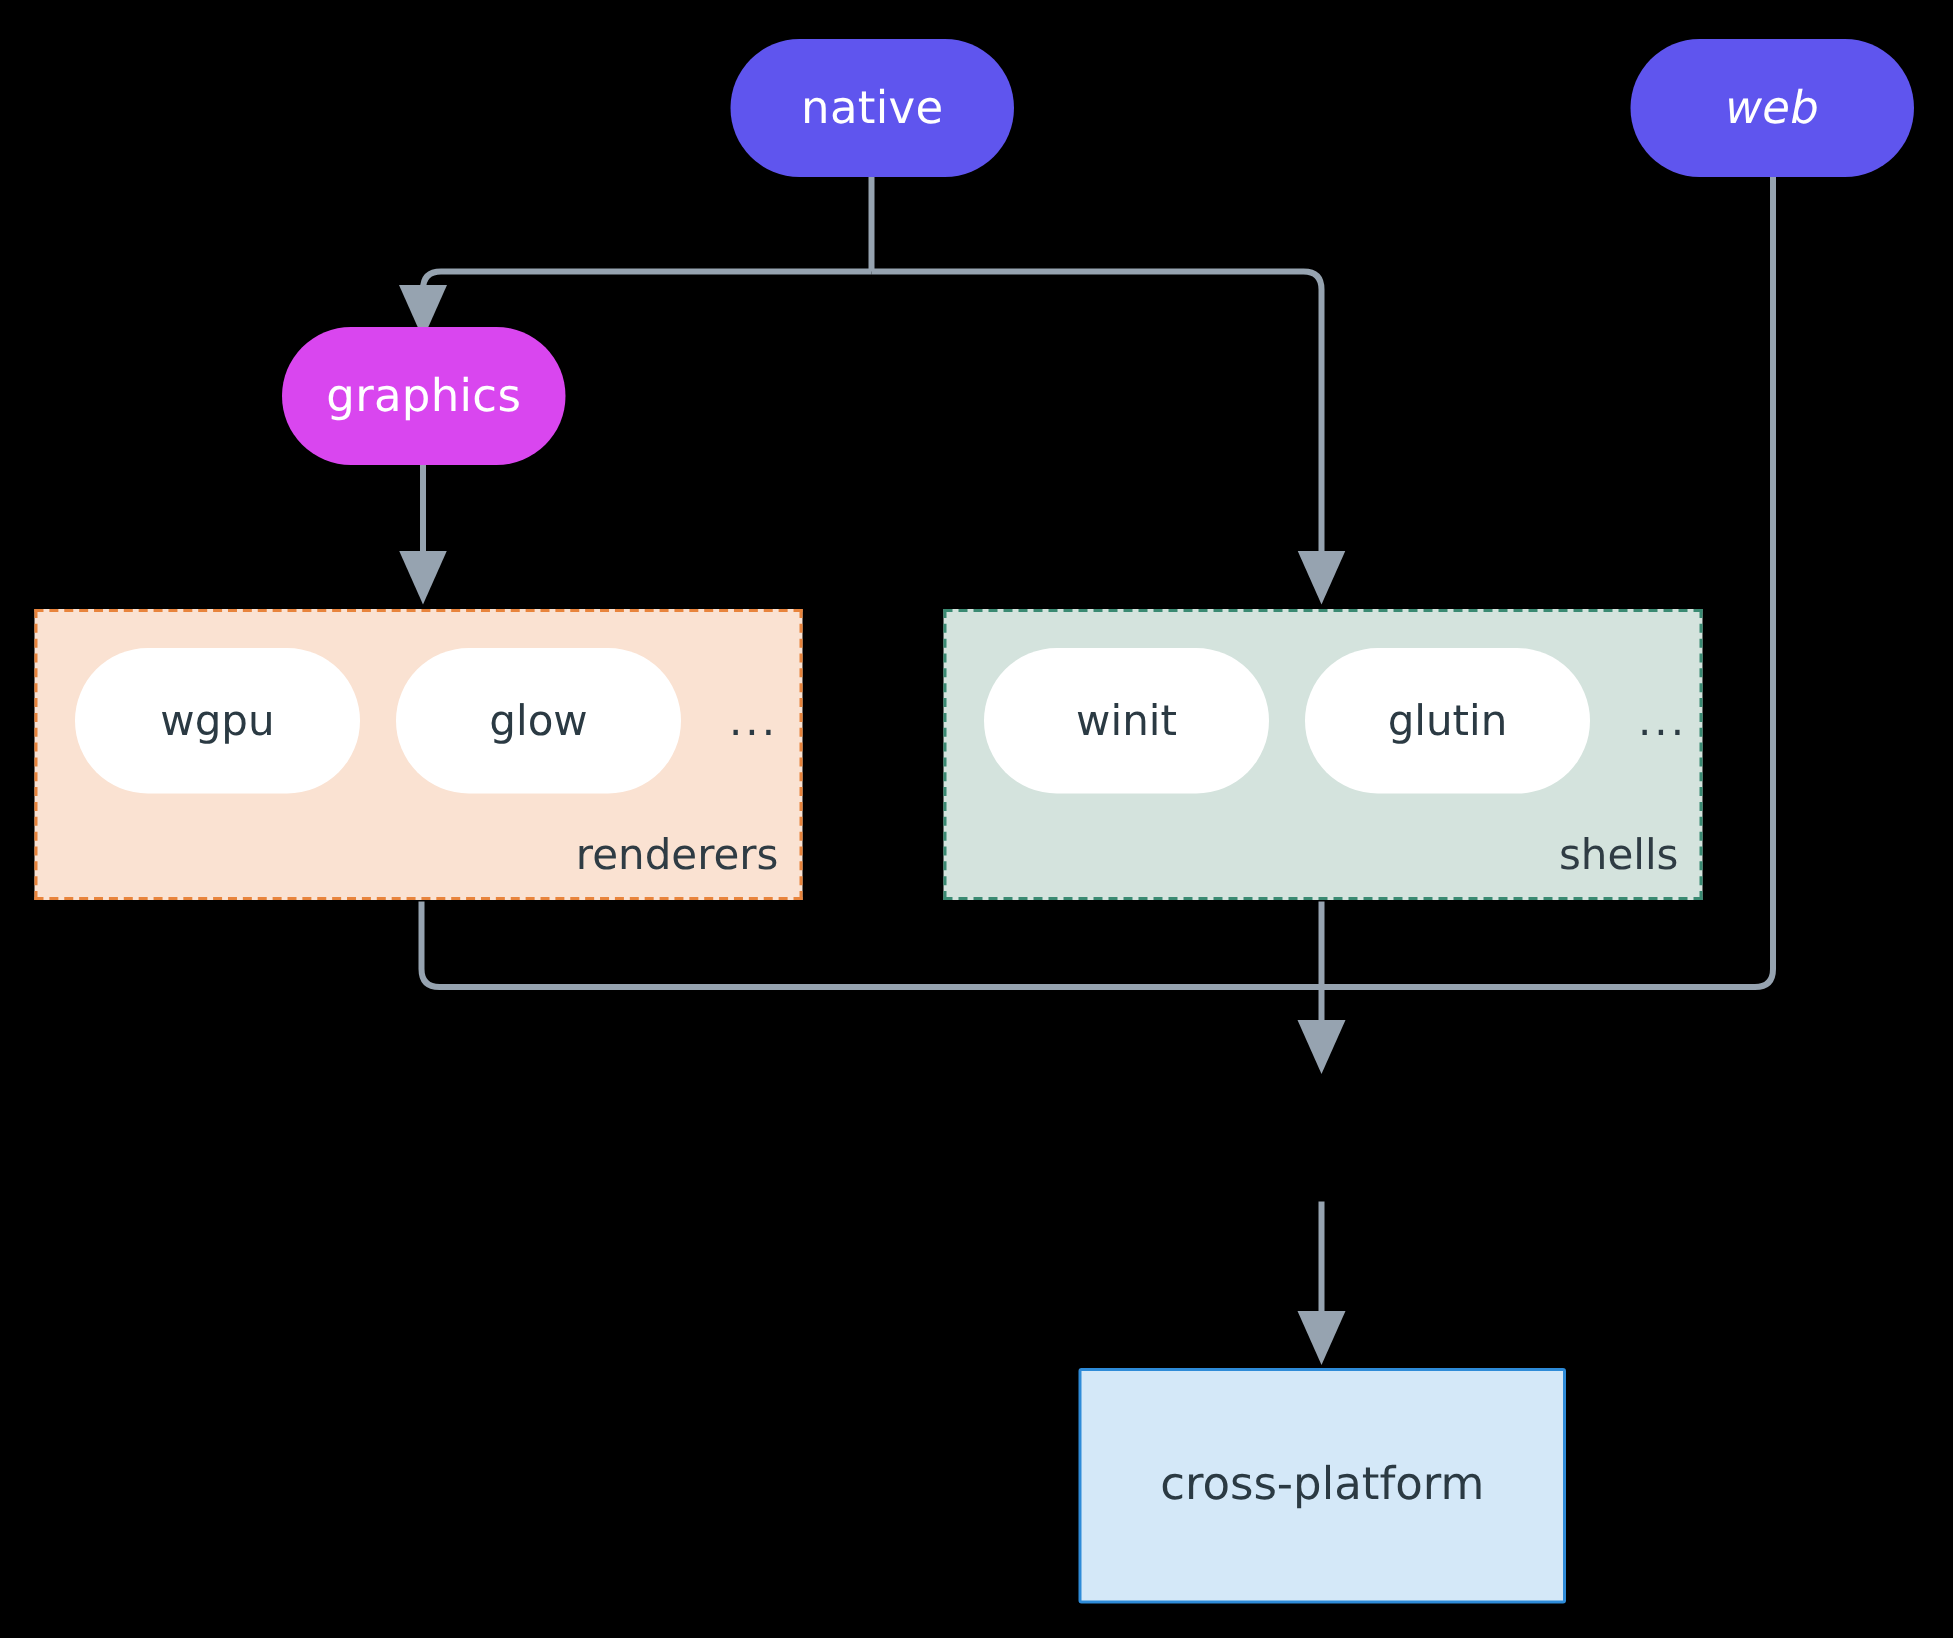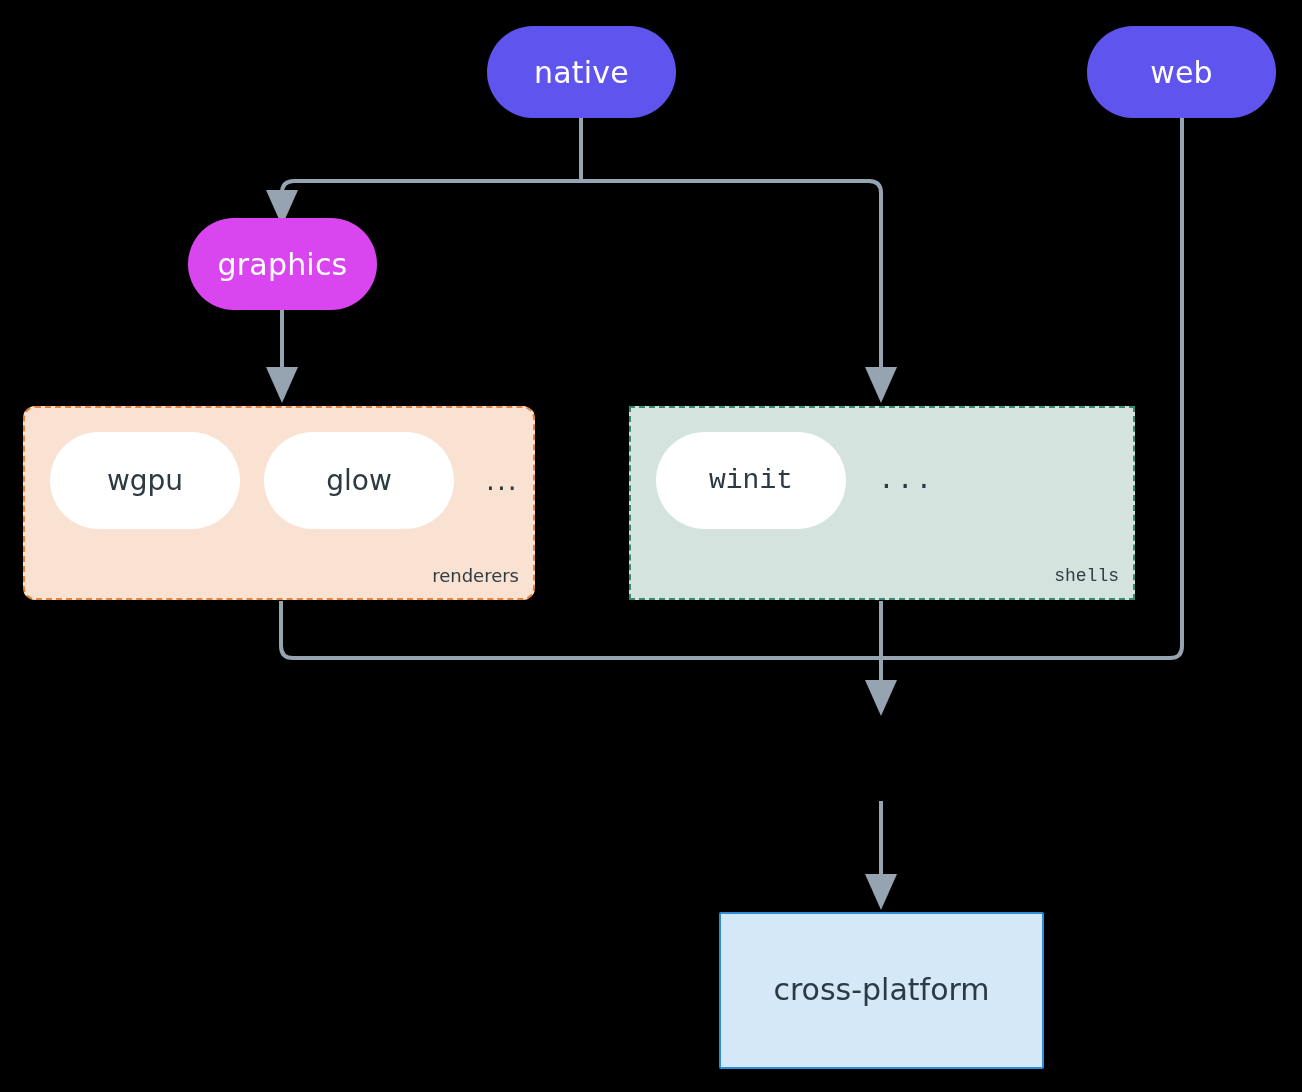--- a/index.html
+++ b/index.html
@@ -45,20 +45,21 @@
     width: 189px;
     height: 92px;
     background: #5F55EE;
   }
   .node-web {
     left: 1087px;
     top: 26px;
     width: 189px;
     height: 92px;
     background: #5F55EE;
+    font-style: italic;
   }
   .node-graphics {
     left: 188px;
     top: 218px;
     width: 189px;
     height: 92px;
     background: #d946ef;
   }
   .node-iced {
     left: 787px;
@@ -73,36 +74,34 @@
     border-width: 2px;
     border-style: dashed;
   }
   .group-renderers {
     left: 23px;
     top: 406px;
     width: 512px;
     height: 194px;
     background: #FAE2D2;
     border-color: #E8843C;
-    border-radius: 12px;
   }
   .group-shells {
     left: 629px;
     top: 406px;
     width: 506px;
     height: 194px;
     background: #D4E3DD;
     border-color: #3A8A72;
-    font-family: Liberation Mono, monospace;
   }
   .group-label {
     position: absolute;
     right: 14px;
     bottom: 12px;
-    font-size: 18px;
+    font-size: 28px;
     color: #2F3C44;
   }
   .chip-row {
     position: absolute;
     left: 25px;
     top: 24px;
     display: flex;
     align-items: center;
     gap: 24px;
   }
@@ -220,20 +219,23 @@
       <div class="chip-ellipsis">...</div>
     </div>
     <div class="group-label">renderers</div>
   </div>
 
   <div class="group-box group-shells">
     <div class="chip-row">
       <div class="chip">
         <span>winit</span>
       </div>
+      <div class="chip">
+        <span>glutin</span>
+      </div>
       <div class="chip-ellipsis">...</div>
     </div>
     <div class="group-label">shells</div>
   </div>
 
 
   <div class="node-app">
     <span class="app-line">cross-platform</span>
   </div>
 

